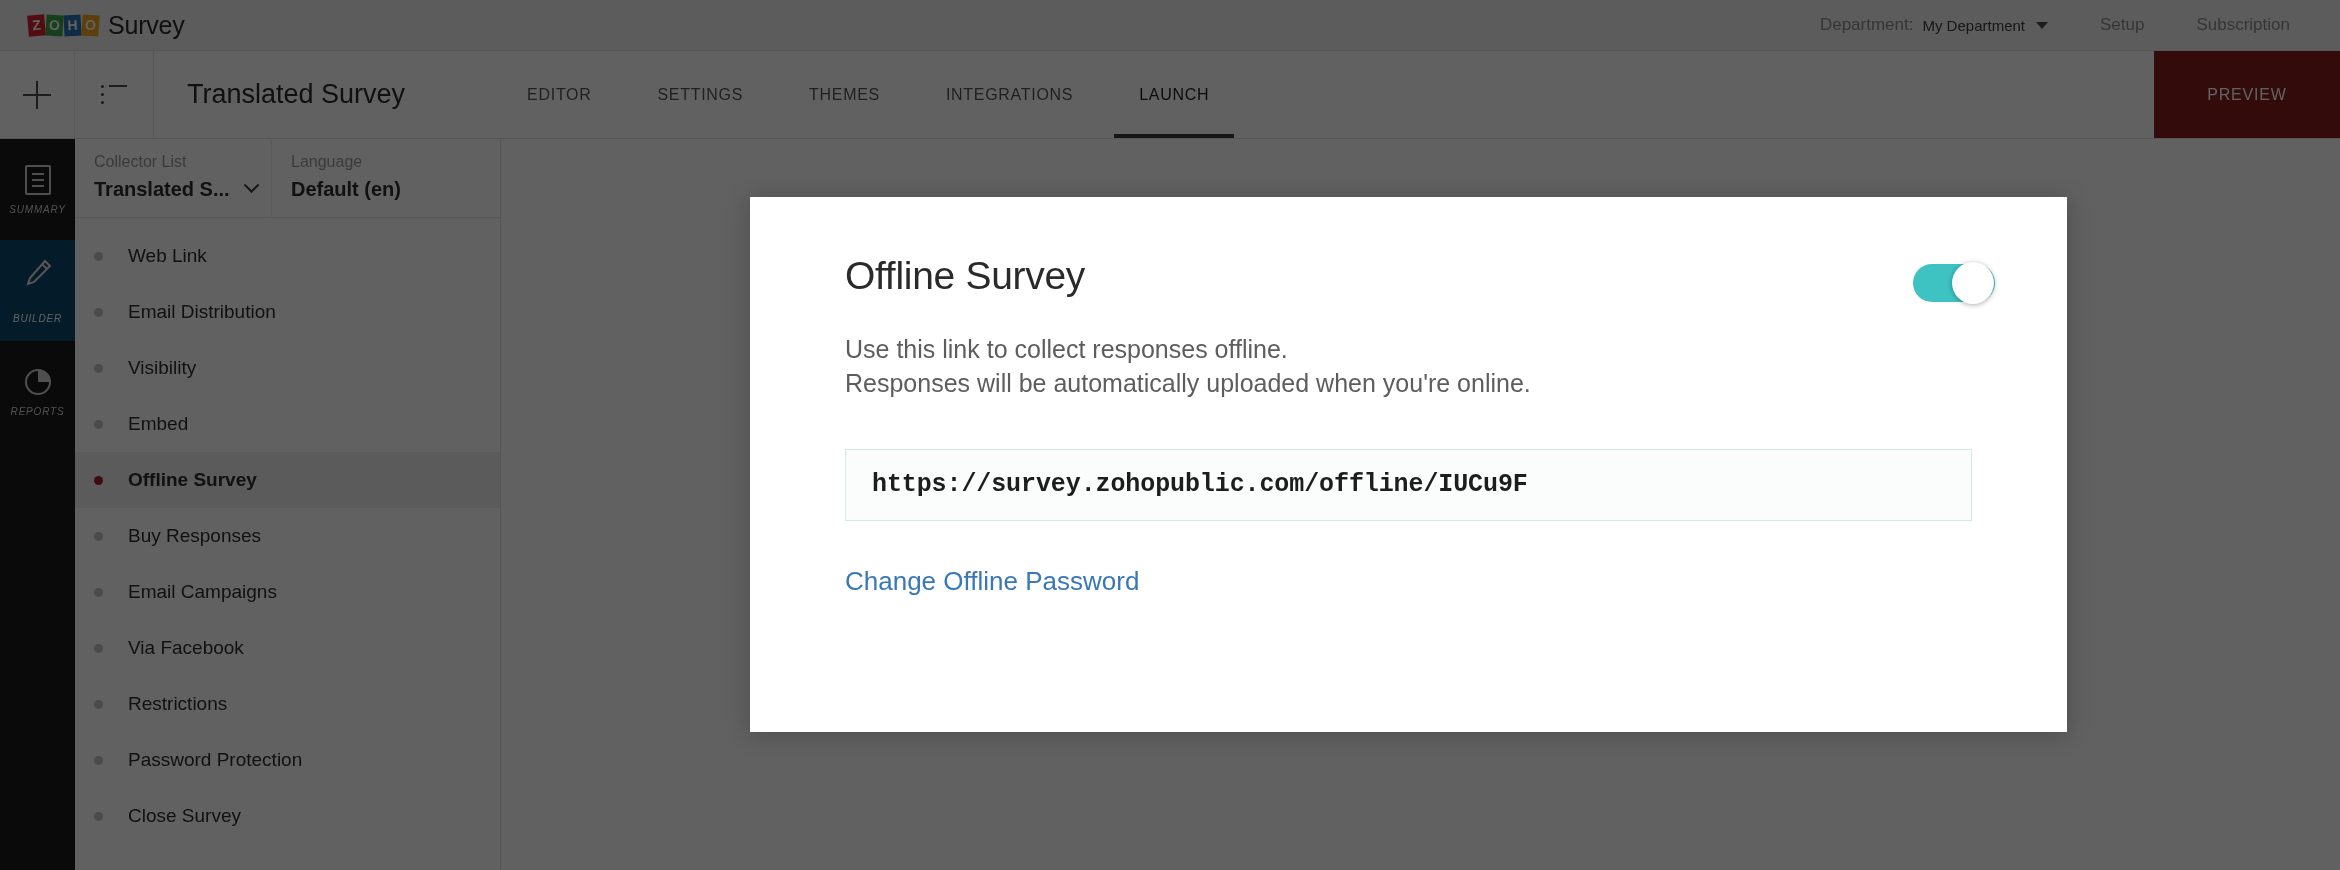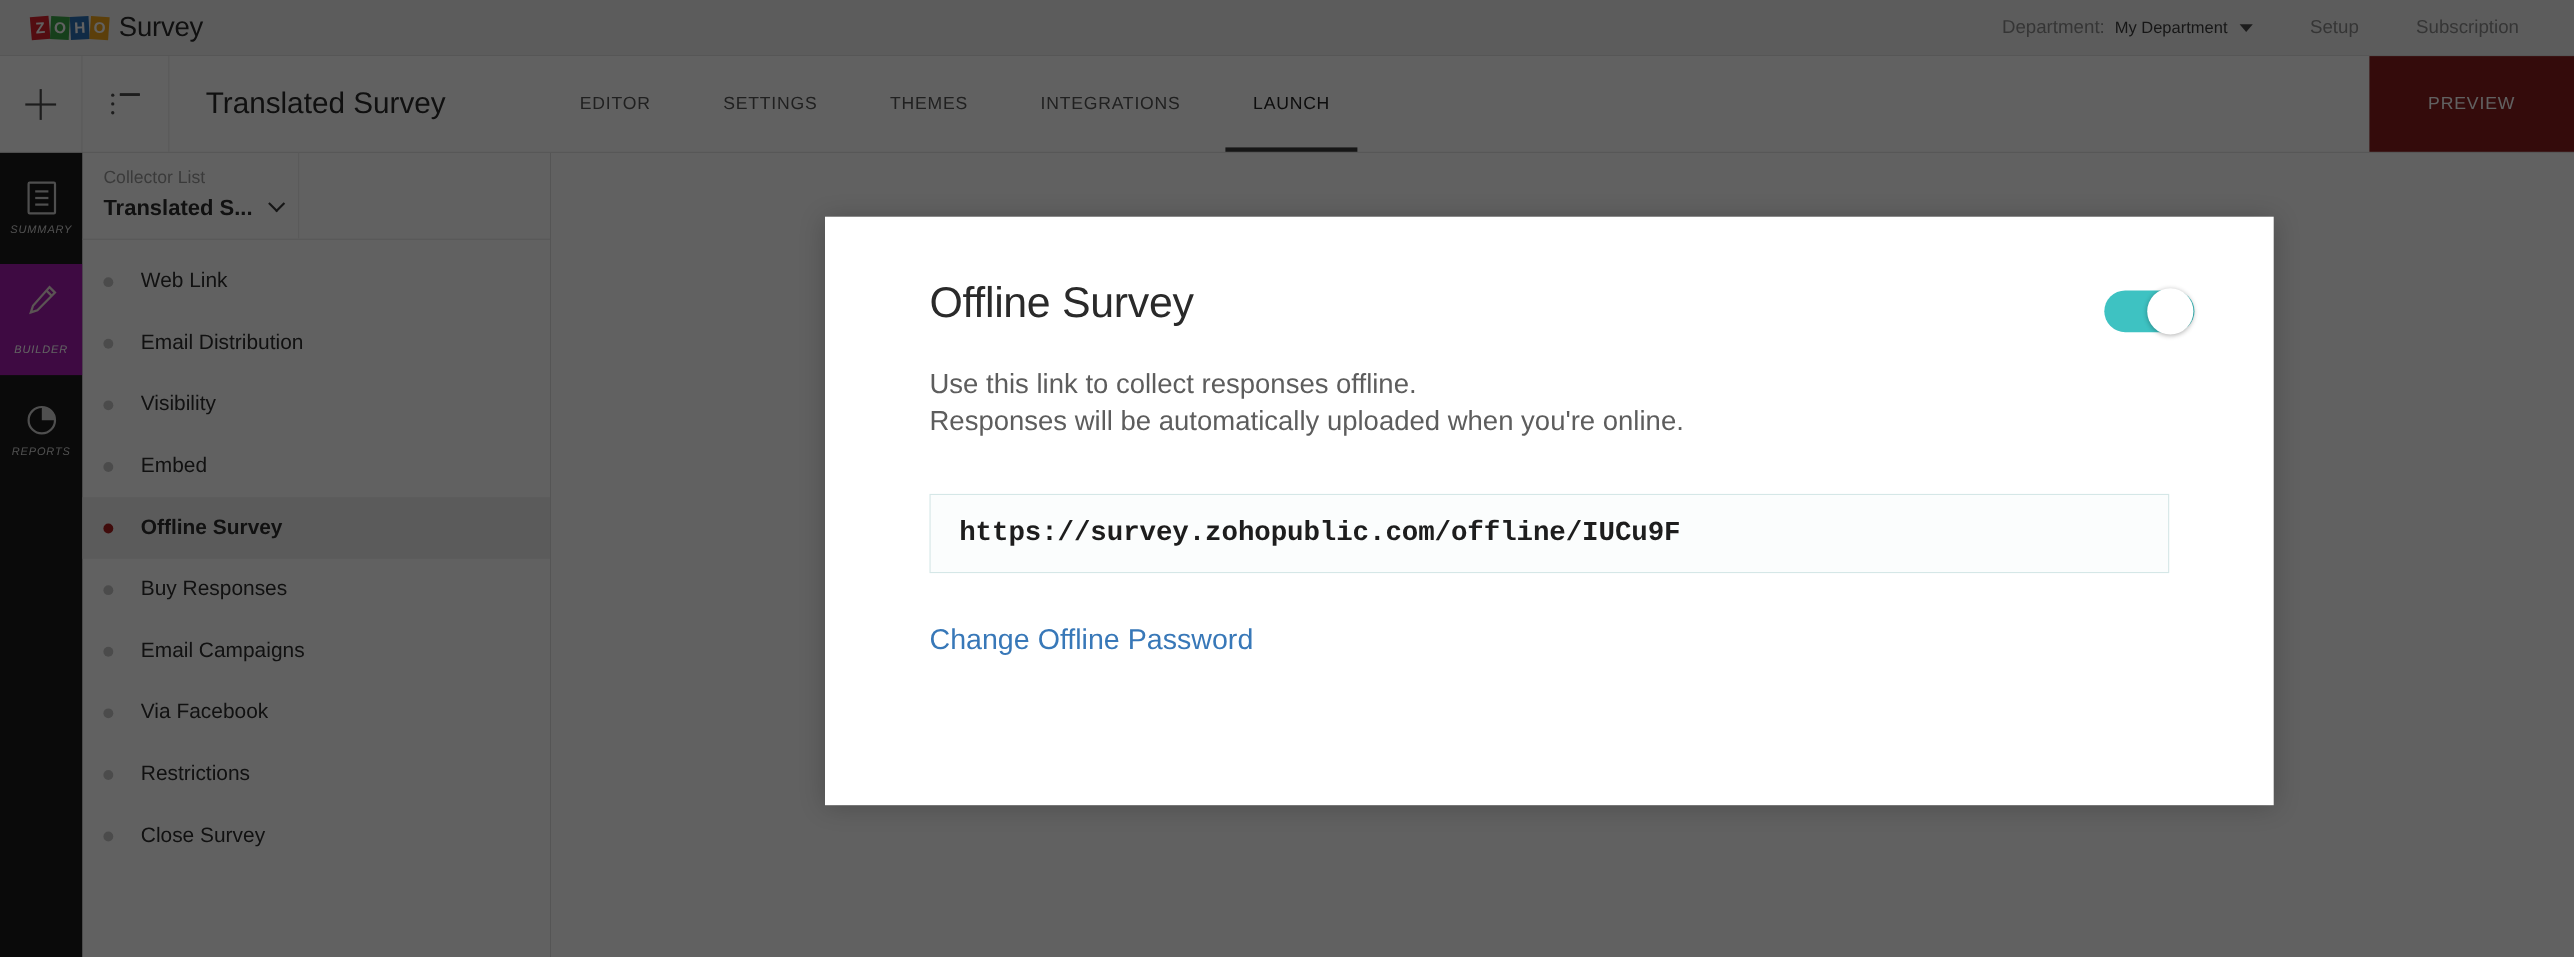--- a/index.html
+++ b/index.html
@@ -217,21 +217,21 @@
   }
   .rail-item {
     height: 101px;
     display: flex;
     flex-direction: column;
     align-items: center;
     justify-content: center;
     gap: 9px;
     cursor: pointer;
   }
-  .rail-item.active { background: #a21caf; gap: 25px; }
+  .rail-item.active { background: #0c4a6e; gap: 25px; }
   .rail-label {
     font-size: 10px;
     color: #d2d2d2;
     letter-spacing: 0.8px;
   }
   .rail-item.active .rail-label { color: #ffffff; }
 
   .ic-summary {
     width: 26px; height: 30px;
     border: 2px solid #cfcfcf;
@@ -491,20 +491,24 @@
 
     <div class="collector-panel">
       <div class="collector-head">
         <div class="ch-col first">
           <div class="ch-title">Collector List</div>
           <div class="ch-value">
             <span>Translated S...</span>
             <span class="chev"></span>
           </div>
         </div>
+        <div class="ch-col">
+          <div class="ch-title">Language</div>
+          <div class="ch-value">Default (en)</div>
+        </div>
       </div>
 
       <div class="collector-list">
         <div class="cl-item">
           <span class="cl-dot"></span>
           <span class="cl-label">Web Link</span>
         </div>
         <div class="cl-item">
           <span class="cl-dot"></span>
           <span class="cl-label">Email Distribution</span>
@@ -529,20 +533,24 @@
           <span class="cl-dot"></span>
           <span class="cl-label">Email Campaigns</span>
         </div>
         <div class="cl-item">
           <span class="cl-dot"></span>
           <span class="cl-label">Via Facebook</span>
         </div>
         <div class="cl-item">
           <span class="cl-dot"></span>
           <span class="cl-label">Restrictions</span>
+        </div>
+        <div class="cl-item">
+          <span class="cl-dot"></span>
+          <span class="cl-label">Password Protection</span>
         </div>
         <div class="cl-item">
           <span class="cl-dot"></span>
           <span class="cl-label">Close Survey</span>
         </div>
       </div>
     </div>
 
     <div class="content-area"></div>
   </div>

